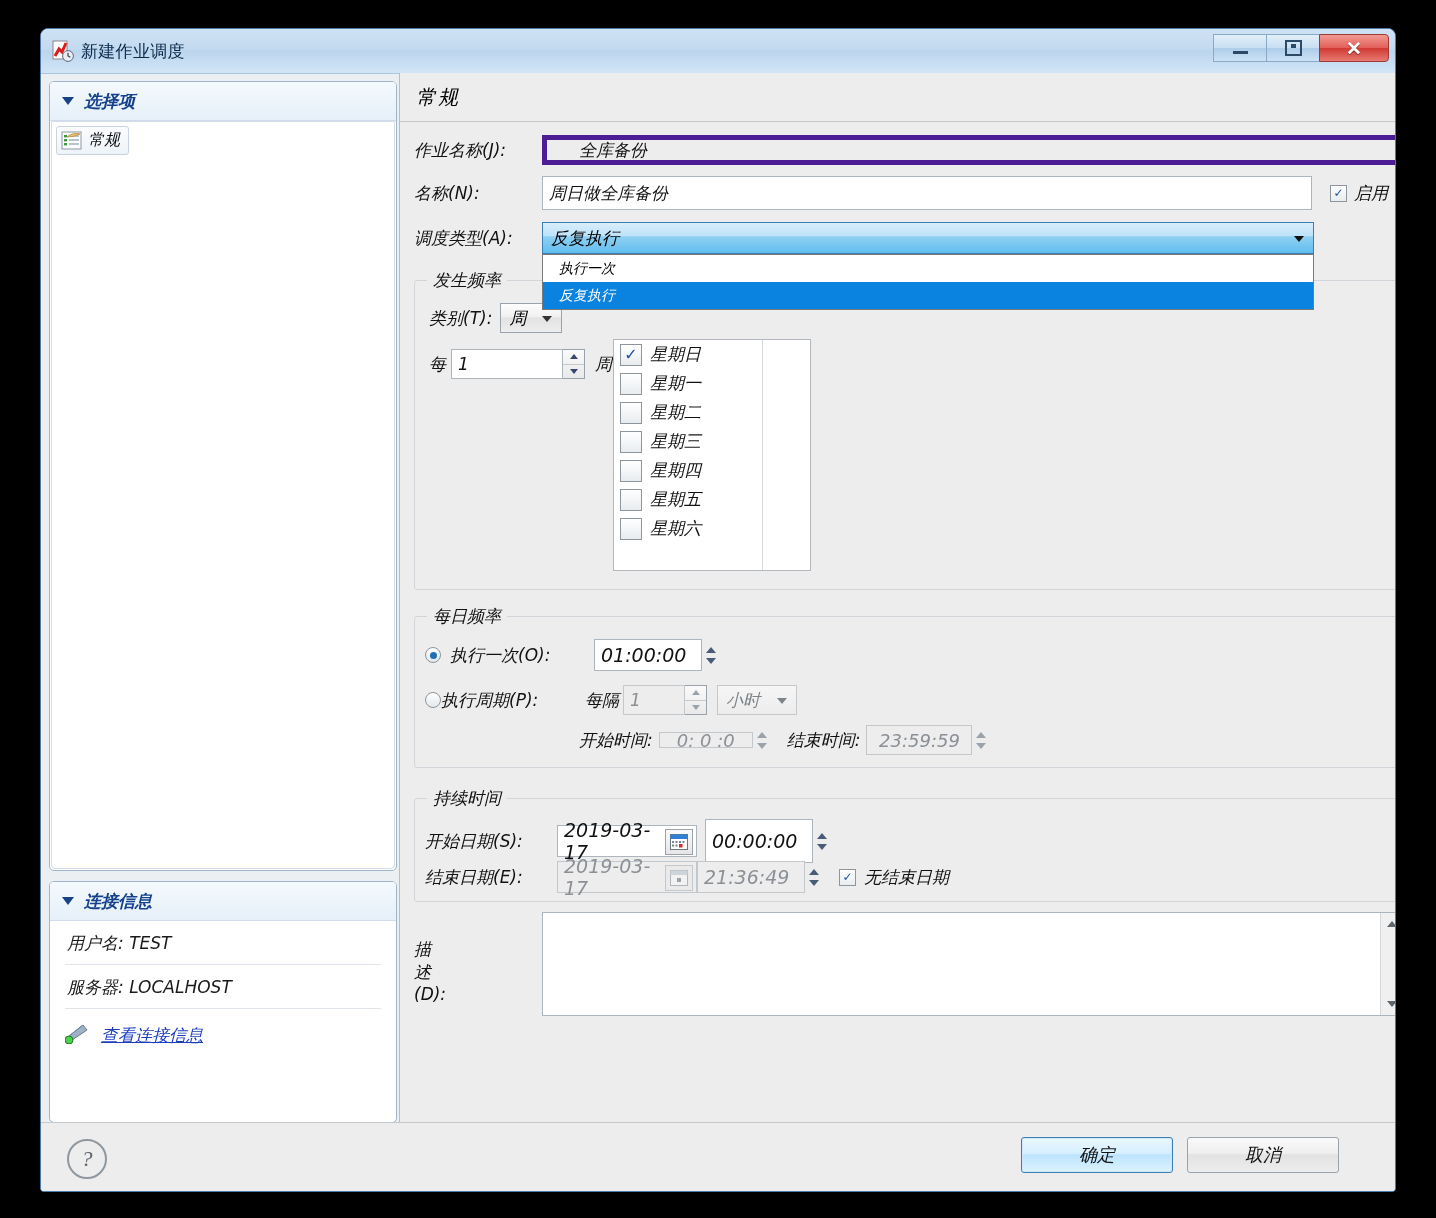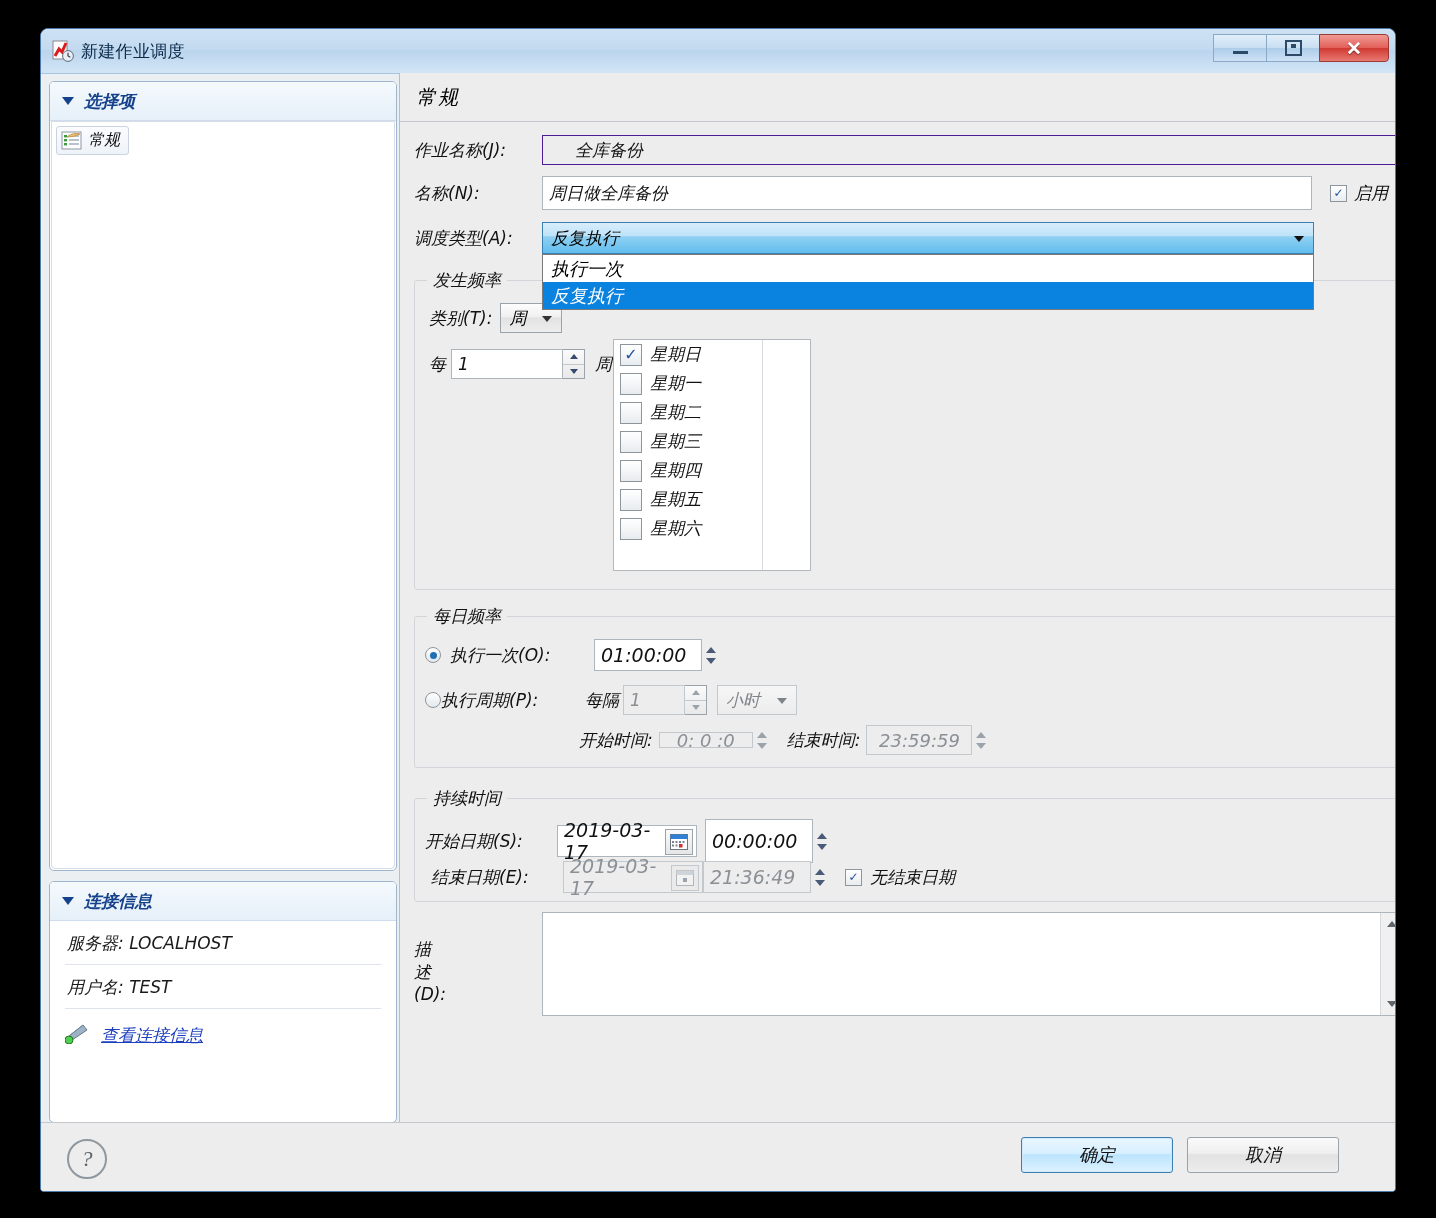--- a/index.html
+++ b/index.html
@@ -98,21 +98,21 @@
   .rp-body{position:absolute;left:0;top:49px;right:0;bottom:0;padding:12px 14px 0 14px;box-sizing:border-box;}
 
   .lbl{font-size:17px;color:#111;font-family:"DejaVu Sans","Liberation Sans",sans-serif;}
 
   .row{display:flex;align-items:center;}
   .fld{
     background:#fff;border:1px solid #aeb6bd;box-sizing:border-box;
     font-size:17px;color:#111;padding:0 6px;display:flex;align-items:center;
     font-family:"DejaVu Sans","Liberation Sans",sans-serif;
   }
-  .fld.ro{background:#ededed;border:1px solid #4c1d95;color:#111;padding-left:32px;}
+  .fld.ro{background:#ededed;border:5px solid #4c1d95;color:#111;padding-left:32px;}
   .fld.dis{background:#ededed;border:1px solid #c3c8cd;color:#8b9096;}
 
   
   .combo{
     position:relative;height:32px;box-sizing:border-box;
     border:1px solid #3c7fb1;
     background:linear-gradient(to bottom,#d8edfb 0%,#bfe3f9 42%,#8fd0f2 46%,#61bdee 100%);
     display:flex;align-items:center;padding:0 8px;font-size:17px;color:#000;
     font-family:"DejaVu Sans","Liberation Sans",sans-serif;
   }
@@ -121,21 +121,21 @@
   .combo.small{
     height:30px;border:1px solid #9aa3ab;
     background:linear-gradient(to bottom,#fdfdfd 0%,#f0f0f0 45%,#e2e2e2 50%,#eeeeee 100%);
   }
   .combo.small .arrow{border-top-color:#333;}
   .combo.small.dis{color:#7e848a;background:linear-gradient(to bottom,#f6f6f6,#ececec);border-color:#c3c8cd;}
 
   .dropdown{
     position:absolute;z-index:40;background:#fff;border:1px solid #7a7a7a;box-sizing:border-box;
   }
-  .dd-item{height:27px;display:flex;align-items:center;padding:0 8px;font-size:18px;color:#000;
+  .dd-item{height:27px;display:flex;align-items:center;padding:0 16px;font-size:14px;color:#000;
     font-family:"DejaVu Sans","Liberation Sans",sans-serif;}
   .dd-item.sel{background:#0a82e0;color:#fff;}
 
   
   .gbox{
     position:absolute;border:1px solid #d2d6da;border-radius:3px;background:transparent;
   }
   .gbox-title{
     position:absolute;top:-12px;left:12px;background:#ededed;padding:0 6px;font-size:17px;color:#111;
     font-family:"DejaVu Sans","Liberation Sans",sans-serif;
@@ -270,22 +270,22 @@
           </div>
         </div>
       </div>
 
       <div class="panel conn-panel">
         <div class="panel-head">
           <span class="tri"></span>
           <span>连接信息</span>
         </div>
         <div class="conn-rows">
+          <div class="conn-row">用户名: TEST</div>
           <div class="conn-row">服务器: LOCALHOST</div>
-          <div class="conn-row">用户名: TEST</div>
           <div class="conn-link-row">
             <span>
               <svg width="26" height="22" viewBox="0 0 26 22">
                 <path d="M4 14 L18 3 L22 8 L7 18 Z" fill="#9fb3c6" stroke="#64778a"></path>
                 <path d="M4 14 L18 3" stroke="#7b8fa2"></path>
                 <circle cx="4" cy="18" r="4" fill="#4fcf4f" stroke="#237a23"></circle>
               </svg>
             </span>
             <span class="link">查看连接信息</span>
           </div>
@@ -463,21 +463,21 @@
                 </svg>
               </span>
             </div>
             <div class="fld" style="width:108px;height:44px;margin-left:8px;font-size:19px;">00:00:00</div>
             <div class="spin">
               <span class="up"></span>
               <span class="dn"></span>
             </div>
           </div>
 
-          <div class="row" style="position:absolute;left:16px;top:62px;">
+          <div class="row" style="position:absolute;left:10px;top:62px;">
             <span class="lbl" style="width:132px;">结束日期(E):</span>
             <div class="fld dis" style="width:140px;height:32px;position:relative;padding-right:34px;font-size:19px;">
               <span>2019-03-17</span>
               <span style="position:absolute;right:3px;top:3px;width:26px;height:24px;border:1px solid #c3c8cd;background:#eaeaea;display:flex;align-items:center;justify-content:center;">
                 <svg width="18" height="16" viewBox="0 0 18 16">
                   <rect x="0.5" y="0.5" width="17" height="15" fill="#f2f2f2" stroke="#b0b6bc"></rect>
                   <rect x="0.5" y="0.5" width="17" height="4.5" fill="#cfd4d8"></rect>
                   <rect x="7" y="8" width="4" height="4" fill="#9aa3ab"></rect>
                 </svg>
               </span>

